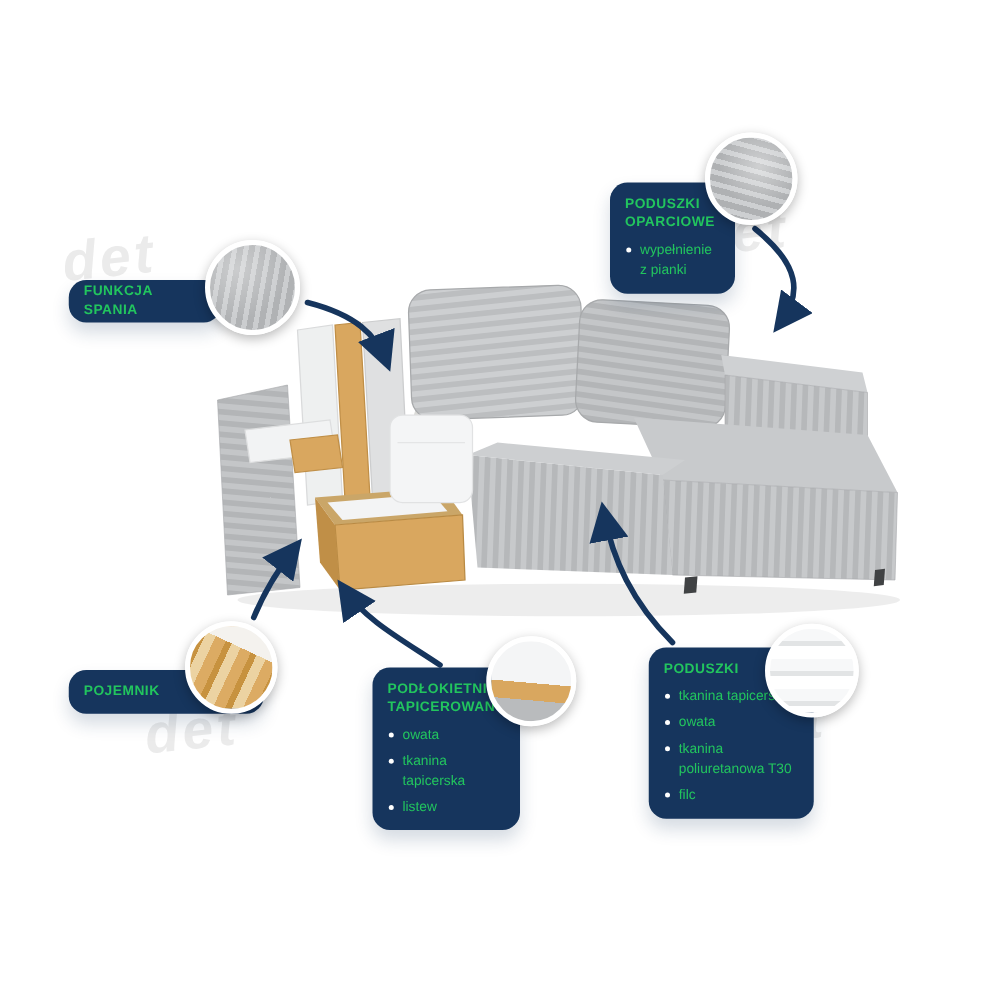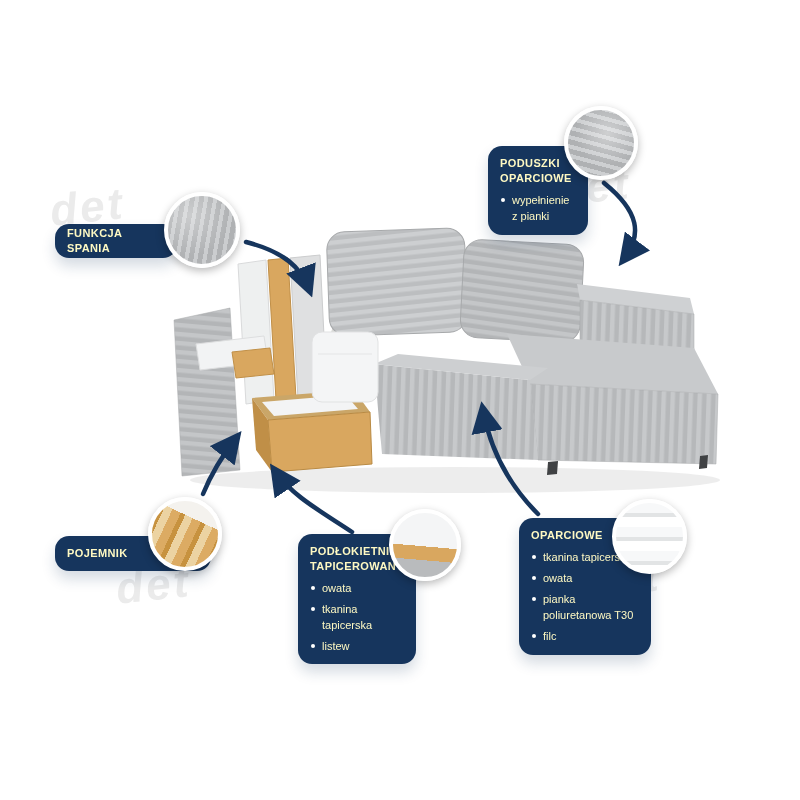--- a/index.html
+++ b/index.html
@@ -9,21 +9,21 @@
   svg.layer { position:absolute; left:0; top:0; }
   #sofa-layer { z-index:1; }
   #arrow-layer { z-index:2; }
 
   .watermark {
     position:absolute; z-index:0; color:#ebebeb; font-weight:bold; font-style:italic;
     font-size:44px; letter-spacing:3px; user-select:none;
   }
 
   .callout {
-    position:absolute; z-index:3; background:#16355d; color:#fef9c3;
+    position:absolute; z-index:3; background:#16355d; color:#22c55e;
     border-radius:14px; padding:10px 12px;
     box-shadow:0 8px 14px rgba(22,53,93,0.18);
   }
   .callout .title { font-weight:bold; font-size:11px; letter-spacing:0.4px; line-height:1.35; }
   .callout ul { list-style:none; margin-top:7px; }
   .callout li { position:relative; font-size:11px; line-height:1.45; padding-left:12px; margin-top:5px; }
   .callout li::before { content:""; position:absolute; left:1px; top:5px; width:4px; height:4px; border-radius:50%; background:#ffffff; }
 
   .photo {
     position:absolute; z-index:4; border-radius:50%;
@@ -160,23 +160,23 @@
     <div class="title">PODŁOKIETNIK TAPICEROWANY</div>
     <ul>
       <li>owata</li>
       <li>tkanina tapicerska</li>
       <li>listew</li>
     </ul>
   </div>
   <div class="photo photo-arm" id="photo-podlokietnik"></div>
 
   <div class="callout" id="callout-siedzisko">
-    <div class="title">OPARCIOWE</div>
+    <div class="title">PODUSZKI</div>
     <ul>
       <li>tkanina tapicerska</li>
       <li>owata</li>
-      <li>pianka poliuretanowa T30</li>
+      <li>tkanina poliuretanowa T30</li>
       <li>filc</li>
     </ul>
   </div>
   <div class="photo photo-seat" id="photo-siedzisko"></div>
 
 </div>
 
 </body></html>

